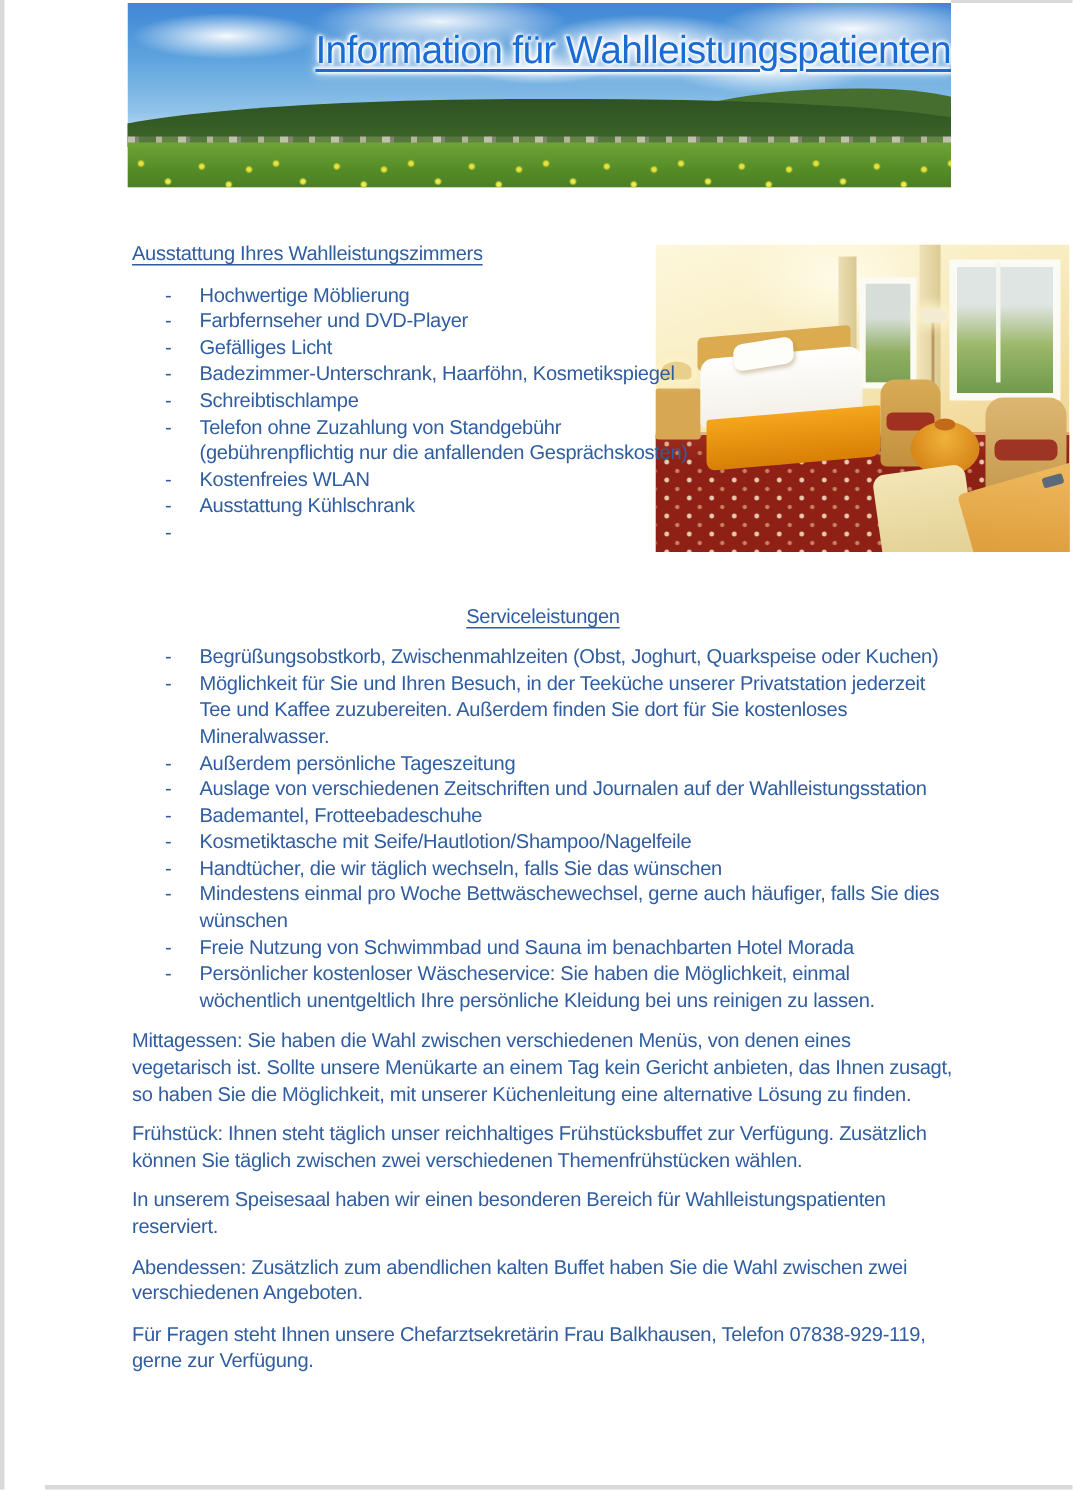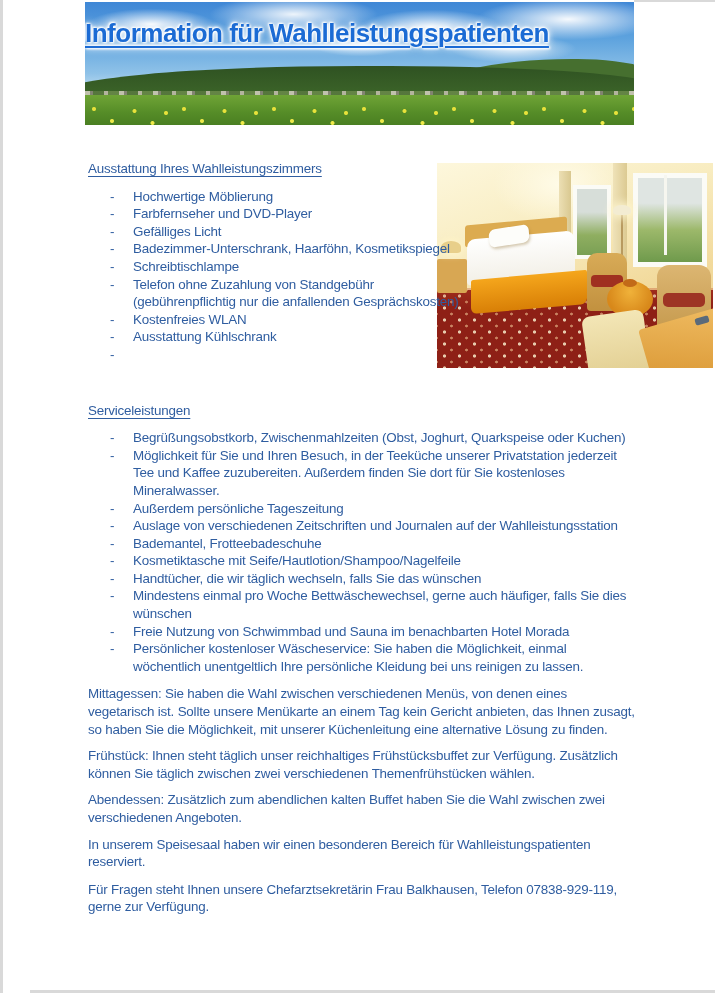--- a/index.html
+++ b/index.html
@@ -30,22 +30,22 @@
       background:repeating-linear-gradient(90deg,#d8d2c4 0 5px,#8f8a7e 5px 8px,#5a7a40 8px 19px,#c9c2b2 19px 23px,#6b8a4a 23px 34px);}
   .hp-grass{position:absolute;left:0;right:0;bottom:0;height:24%;
       background:linear-gradient(180deg,#6fa436,#558c27 60%,#4a7f22);}
   .hp-flowers{position:absolute;left:0;right:0;bottom:0;height:26%;background-image:
       radial-gradient(circle at 10% 40%,#e8e23a 1.5px,transparent 2.5px),
       radial-gradient(circle at 30% 70%,#f0ea4a 1.5px,transparent 2.5px),
       radial-gradient(circle at 55% 45%,#e8e23a 1.5px,transparent 2.5px),
       radial-gradient(circle at 75% 75%,#f0ea4a 1.5px,transparent 2.5px),
       radial-gradient(circle at 90% 50%,#e8e23a 1.5px,transparent 2.5px);
       background-size:90px 40px;}
-  .hp-title{position:absolute;left:0;right:0;top:16px;text-align:left;
-      font-size:26px;font-weight:bold;letter-spacing:-0.5px;color:#1b6bd4;
+  .hp-title{position:absolute;left:0;right:0;top:16px;text-align:right;
+      font-size:26px;font-weight:normal;letter-spacing:-0.5px;color:#1b6bd4;
       text-decoration:underline;text-decoration-thickness:2px;text-underline-offset:4px;
       text-shadow:0 0 3px #fff,0 0 6px #fff,1px 1px 2px #fff,-1px -1px 2px #fff,0 0 10px rgba(255,255,255,.9);}
 
   
   .room-photo{position:absolute;left:437px;top:163px;width:276px;height:205px;overflow:hidden;}
   .rp-wall{position:absolute;inset:0;background:linear-gradient(160deg,#fdf7dc 0%,#f8ecc0 35%,#f2da9c 65%,#eccf8a 100%);}
   .rp-glow{position:absolute;left:20%;top:-10%;width:50%;height:40%;background:radial-gradient(ellipse,#fffbe8,transparent 70%);}
   .rp-curtain1{position:absolute;left:122px;top:8px;width:12px;height:110px;background:linear-gradient(90deg,#ecdfb4,#d9c890);}
   .rp-window1{position:absolute;left:136px;top:22px;width:30px;height:66px;background:linear-gradient(180deg,#d7ded9 35%,#8fae60 70%,#7aa055);border:4px solid #fbfbf6;}
   .rp-curtain2{position:absolute;left:176px;top:0;width:14px;height:125px;background:linear-gradient(90deg,#efe2b8,#dcca92);}
@@ -73,21 +73,21 @@
   .rp-cushion2{position:absolute;left:226px;top:130px;width:42px;height:14px;background:#9e3424;border-radius:5px;}
   .rp-chairback{position:absolute;left:148px;top:150px;width:62px;height:60px;background:linear-gradient(180deg,#f3e6b6,#e3d094);transform:rotate(-8deg);border-radius:8px 8px 0 0;}
   .rp-desk{position:absolute;left:208px;top:152px;width:100px;height:64px;background:linear-gradient(200deg,#f0bd63,#d89430);transform:rotate(-16deg);border-radius:4px;}
   .rp-remote{position:absolute;left:258px;top:154px;width:14px;height:7px;background:#5a6a7a;border-radius:2px;transform:rotate(-16deg);}
 
   
   .content{position:absolute;left:88px;top:160px;width:548px;color:#2f5da0;
       font-size:13.4px;line-height:17.6px;letter-spacing:-0.2px;}
   .section-heading{font-weight:normal;text-decoration:underline;text-underline-offset:3px;margin:0;}
   .gap-list{margin-top:10px;}
-  .gap-section{margin-top:38px;}
+  .gap-section{margin-top:38px;text-align:center;}
   .li{display:flex;}
   .dash{width:23px;padding-left:22px;flex:0 0 auto;}
   .li-text{white-space:pre-line;flex:1 1 auto;}
   .equip-list .li-text{max-width:330px;}
   .para{margin:9px 0 0 0;white-space:normal;}
   .para:first-of-type{margin-top:10px;}
   .contact-para{margin-top:25px;}
 </style>
 </head>
 <body>
@@ -218,19 +218,19 @@
       </div>
       <div class="li">
         <span class="dash">-</span>
         <span class="li-text">Persönlicher kostenloser Wäscheservice: Sie haben die Möglichkeit, einmal wöchentlich unentgeltlich Ihre persönliche Kleidung bei uns reinigen zu lassen.</span>
       </div>
     </div>
 
   <div>
       <p class="para">Mittagessen: Sie haben die Wahl zwischen verschiedenen Menüs, von denen eines vegetarisch ist. Sollte unsere Menükarte an einem Tag kein Gericht anbieten, das Ihnen zusagt, so haben Sie die Möglichkeit, mit unserer Küchenleitung eine alternative Lösung zu finden.</p>
       <p class="para">Frühstück: Ihnen steht täglich unser reichhaltiges Frühstücksbuffet zur Verfügung. Zusätzlich können Sie täglich zwischen zwei verschiedenen Themenfrühstücken wählen.</p>
+      <p class="para">In unserem Speisesaal haben wir einen besonderen Bereich für Wahlleistungspatienten reserviert.</p>
       <p class="para">Abendessen: Zusätzlich zum abendlichen kalten Buffet haben Sie die Wahl zwischen zwei verschiedenen Angeboten.</p>
-      <p class="para">In unserem Speisesaal haben wir einen besonderen Bereich für Wahlleistungspatienten reserviert.</p>
     </div>
 
   <p class="para contact-para">Für Fragen steht Ihnen unsere Chefarztsekretärin Frau Balkhausen, Telefon 07838-929-119, gerne zur Verfügung.</p>
 
 </div>
 
 </body></html>

